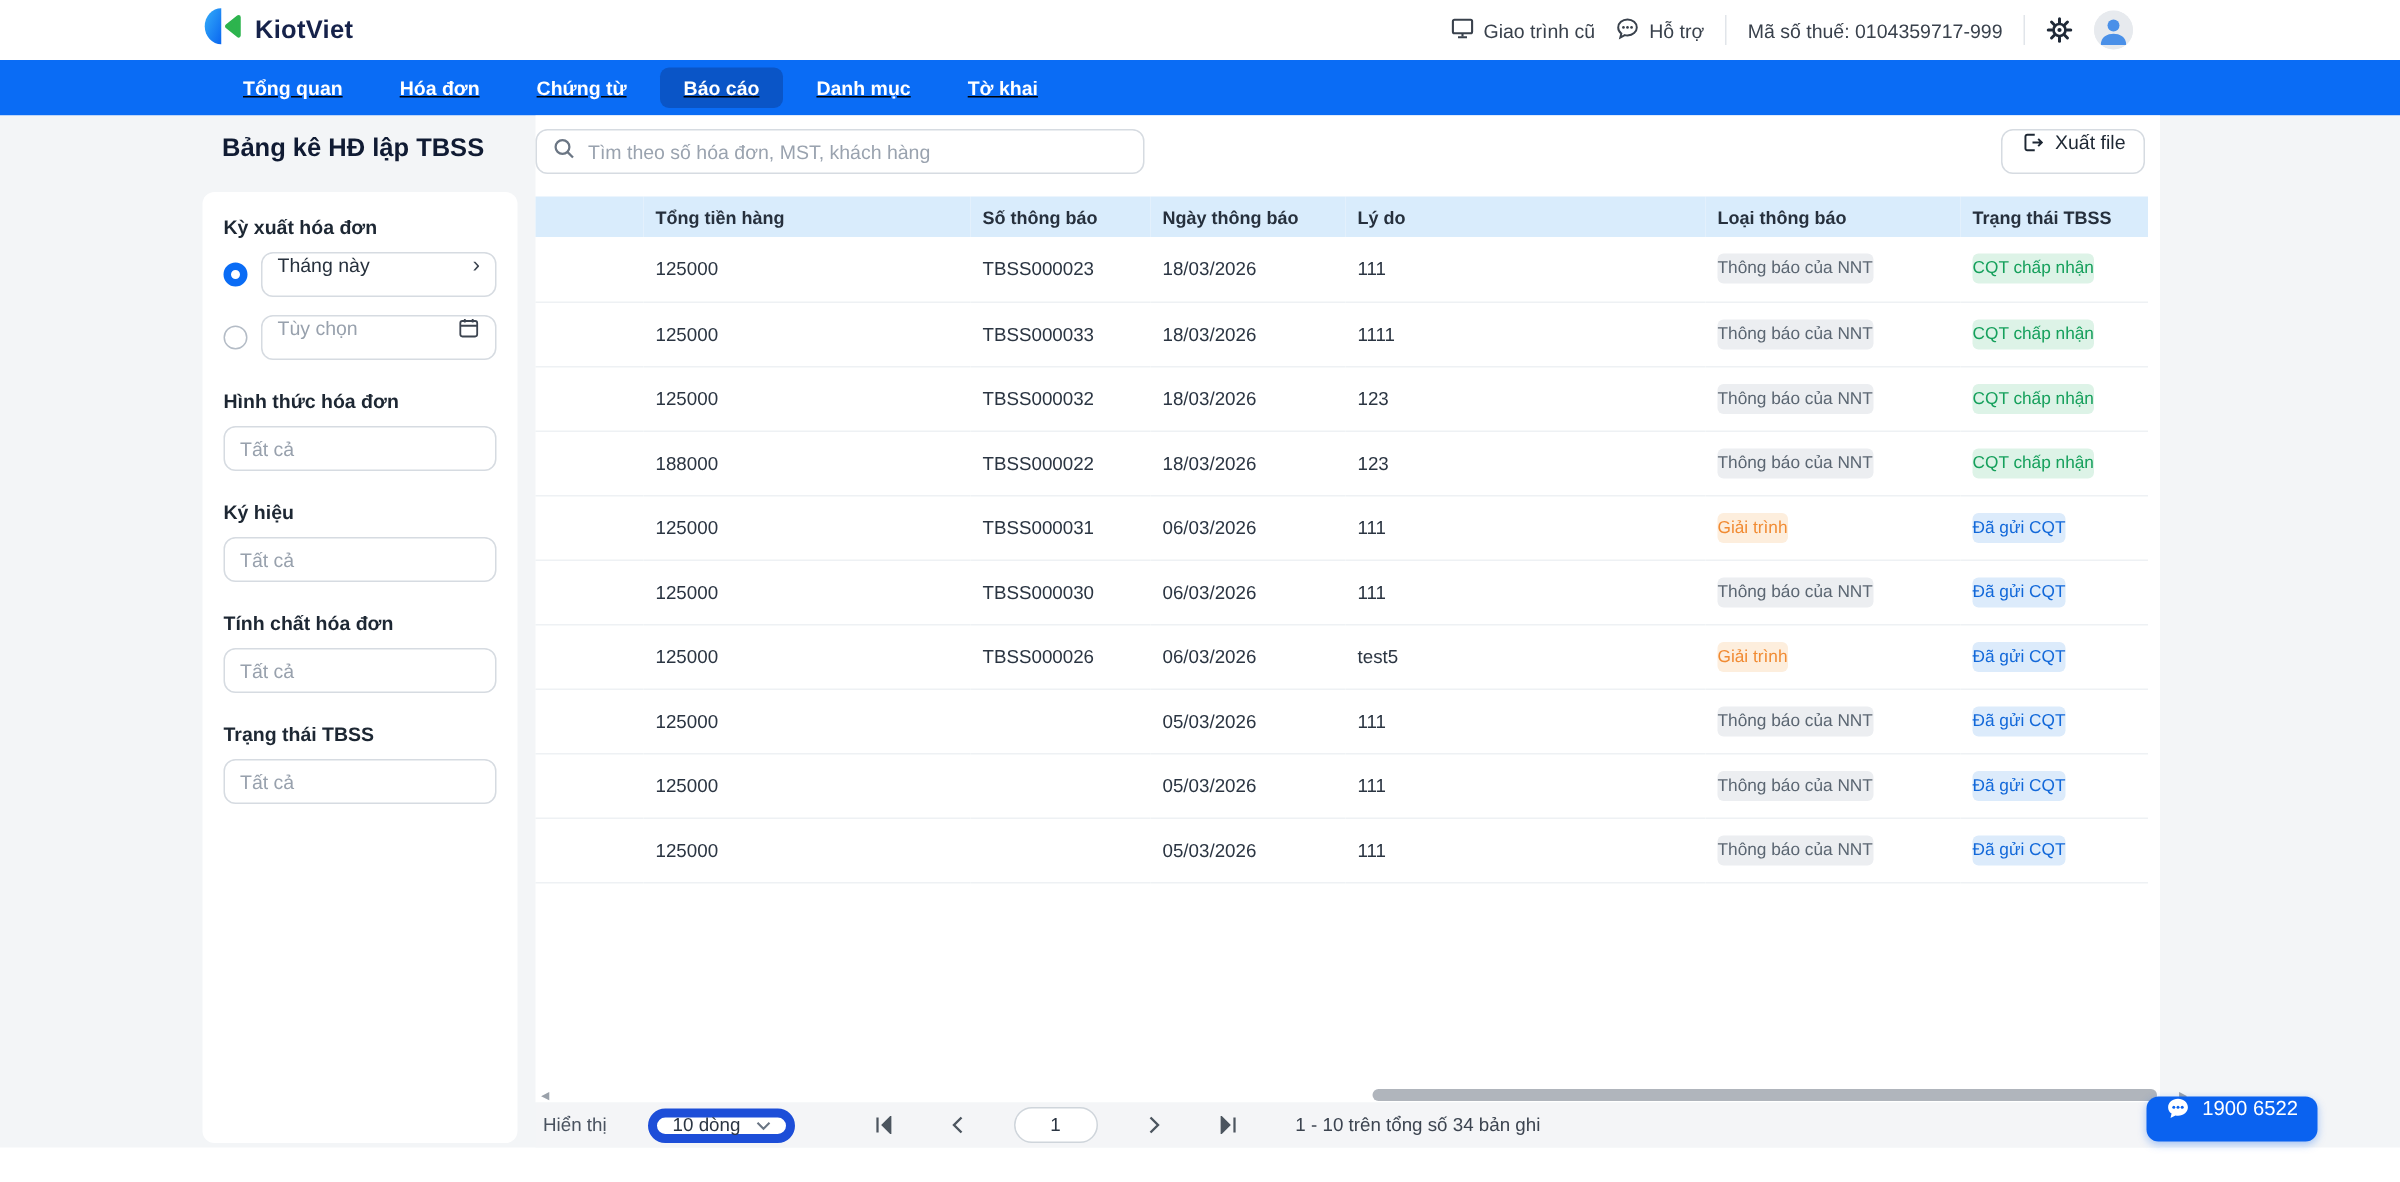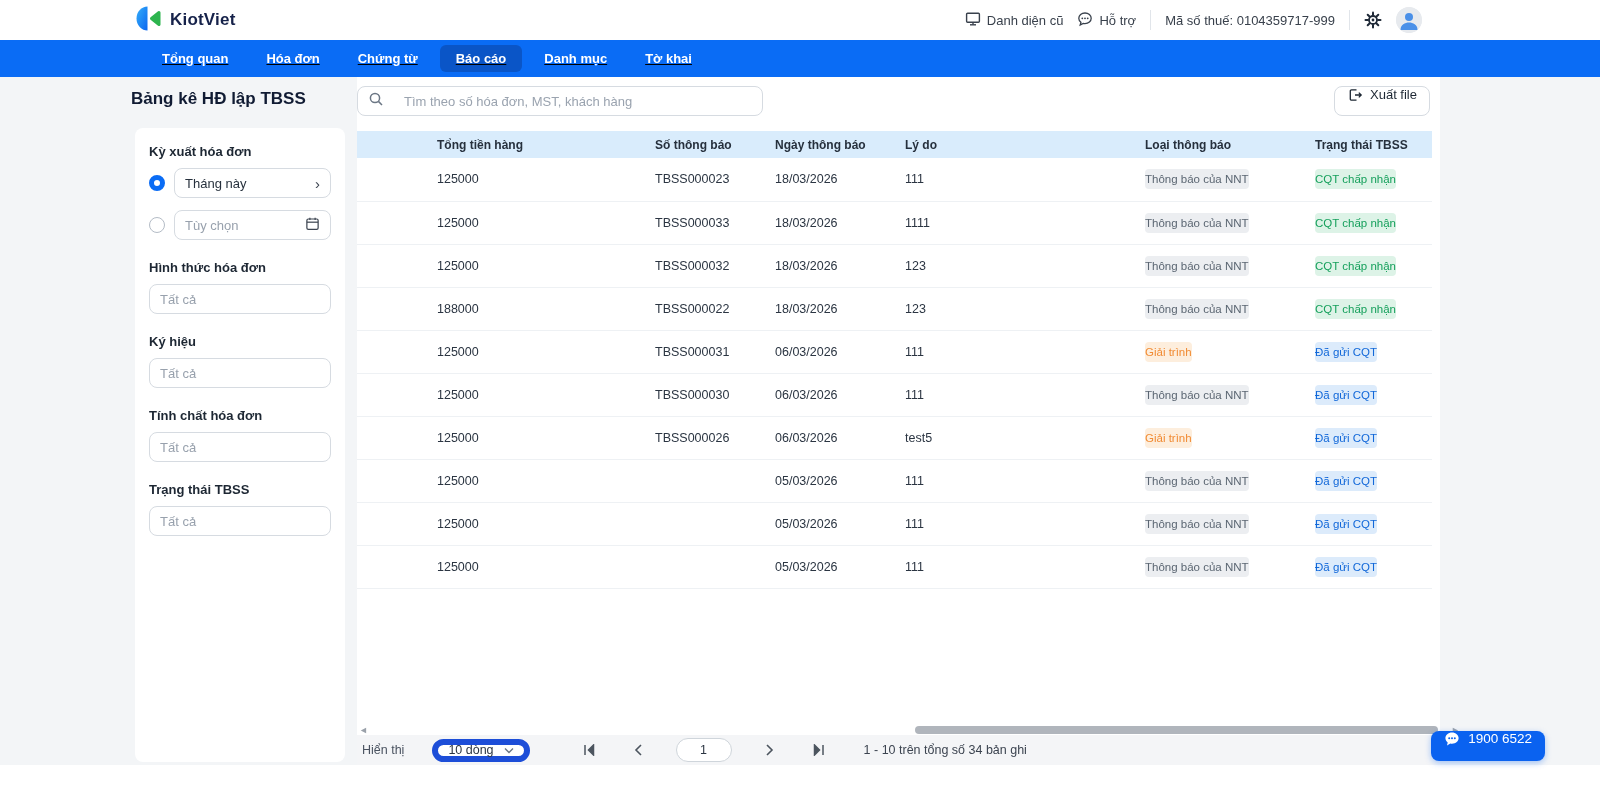--- a/index.html
+++ b/index.html
@@ -21,47 +21,47 @@
   
   .navbar { height:37px; background:#0a6cf5; display:flex; align-items:center;
     padding-left:146px; gap:6px;text-decoration:underline; }
   .nav-item { color:#fff; font-size:13px; font-weight:700; padding:6px 16px;
     border-radius:6px; cursor:pointer; }
   .nav-item.active { background:#0a55c7; }
 
   
   .content { position:absolute; top:77px; left:0; width:1600px; height:711px; background:#f3f5f7; }
   .bottom-strip { position:absolute; left:0; top:688px; width:1600px; height:23px; background:#fff; }
-  .page-title { position:absolute; left:131px; top:12px; font-size:17px; font-weight:800; color:#101b33; }
+  .page-title { position:absolute; left:148px; top:12px; font-size:17px; font-weight:800; color:#101b33; }
 
   
   .filter-card { position:absolute; left:135px; top:51px; width:210px; height:634px;
     background:#fff; border-radius:8px; padding:16px 14px; }
   .filter-label { font-size:13px; font-weight:700; color:#1d2733; margin-bottom:9px; }
   .filter-group { margin-top:20px; }
   .radio-row { display:flex; align-items:center; gap:9px; margin-bottom:12px; }
   .radio { width:16px; height:16px; border-radius:50%; background:#fff;
     border:1.5px solid #b4bcc6; flex:0 0 16px; cursor:pointer; }
   .radio.checked { border:5px solid #0a6cf5; }
   .select-box { flex:1; height:30px; border:1px solid #d6dbe1; border-radius:8px;
-    display:flex; align-items:center; justify-content:space-between; padding:0 10px;
+    display:flex; justify-content:space-between; padding:0 10px;
     font-size:13px; color:#27313d; background:#fff; cursor:pointer; }
   .select-box .muted { color:#98a1ad; }
   .chev { color:#3c4450; font-size:15px; line-height:1; }
   .filter-input { width:100%; height:30px; border:1px solid #d6dbe1; border-radius:8px;
     padding:0 10px; font-size:13px; color:#27313d; outline:none;
     font-family:"Liberation Sans", sans-serif; }
   .filter-input::placeholder { color:#98a1ad; }
 
   
   .panel { position:absolute; left:357px; top:0; width:1083px; height:658px; background:#fff; }
   .toolbar { display:flex; align-items:flex-start; justify-content:space-between;
     padding:9px 10px 0 0; }
   .search { width:406px; height:30px; border:1px solid #d6dbe1; border-radius:8px;
-    display:flex; align-items:center; gap:20px; padding:0 10px; background:#fff; }
+    display:flex; align-items:center; gap:8px; padding:0 10px; background:#fff; }
   .search input { border:none; outline:none; flex:1; font-size:13px; color:#27313d;
     font-family:"Liberation Sans", sans-serif; }
   .search input::placeholder { color:#9aa3af; }
   .export-btn { height:30px; border:1px solid #d6dbe1; border-radius:8px; background:#fff;
     display:flex; align-items:flex-start; gap:7px; padding:0 12px; font-size:13px;
     color:#1d2733; cursor:pointer; font-family:"Liberation Sans", sans-serif; }
 
   
   table { border-collapse:collapse; table-layout:fixed; width:1075px; margin-top:15px; }
   thead th { background:#d9ecfc; height:27px; font-size:12px; font-weight:600;
@@ -124,21 +124,21 @@
     </div>
     <div class="topbar-right">
       <div class="top-link">
         <span>
           <svg width="16" height="16" viewBox="0 0 16 16" fill="none" stroke="#39414c" stroke-width="1.4">
             <rect x="1.6" y="2.2" width="12.8" height="9" rx="1"></rect>
             <line x1="8" y1="11.2" x2="8" y2="13.4"></line>
               <line x1="5" y1="13.8" x2="11" y2="13.8"></line>
           </svg>
         </span>
-        <span>Danh diện cũ</span>
+        <span>Giao trình cũ</span>
       </div>
       <div class="top-link">
         <span>
           <svg width="16" height="16" viewBox="0 0 16 16">
             <path d="M8 2 C4.5 2 1.8 4.4 1.8 7.3 C1.8 9 2.6 10.4 3.9 11.3 L3.2 14 L6.2 12.4 C6.8 12.6 7.4 12.6 8 12.6 C11.5 12.6 14.2 10.3 14.2 7.3 C14.2 4.4 11.5 2 8 2 Z" fill="none" stroke="#39414c" stroke-width="1.3"></path>
             <circle cx="5.3" cy="7.3" r=".9" fill="#39414c"></circle>
               <circle cx="8" cy="7.3" r=".9" fill="#39414c"></circle>
               <circle cx="10.7" cy="7.3" r=".9" fill="#39414c"></circle>
           </svg>
         </span>

